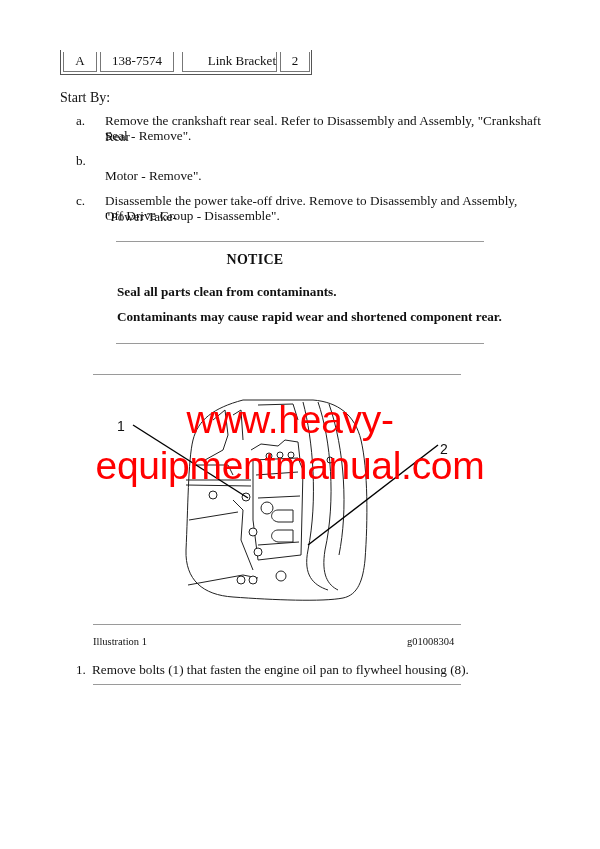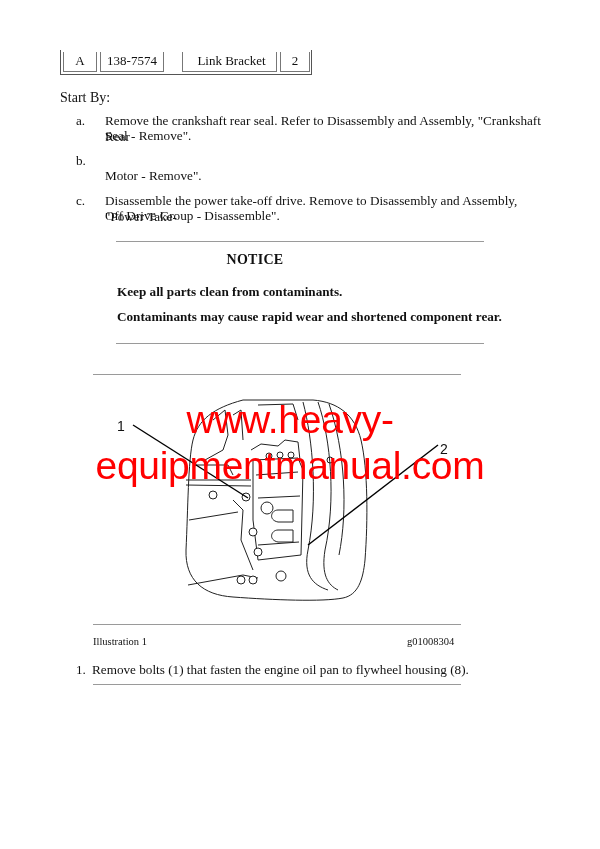--- a/index.html
+++ b/index.html
@@ -12,21 +12,21 @@
     .parts-table {
       left: 60px; top: 50px; width: 252px; height: 25px;
       border-left: 1px solid #555; border-bottom: 1px solid #555; border-right: 1px solid #555;
       box-sizing: border-box;
     }
     .cell {
       position: absolute; top: 2px; height: 20px;
       border-left: 1px solid #777; border-bottom: 1px solid #777; border-right: 1px solid #777;
       box-sizing: border-box; font-size: 13px; line-height: 18px; text-align: center;
     }
-    .cell.left { text-align: center; padding-left: 4px; }
+    .cell.left { text-align: right; padding-left: 4px; }
     .start-by { left: 60px; top: 90px; font-weight: normal; font-size: 14px; }
     .step { font-size: 13.2px; line-height: 16px; }
     .step .marker { position: absolute; left: 0; width: 20px; }
     .step .txt { position: absolute; left: 29px; width: 450px; }
     .hr { height: 1px; background: #9a9a9a; }
     .notice-title { left: 0; width: 510px; top: 252px; text-align: center; font-weight: bold; font-size: 14px; letter-spacing: 0.3px; }
     .notice-line { left: 117px; font-weight: bold; font-size: 13.2px; }
     .watermark {
       left: 0; width: 580px; top: 397px; text-align: center;
       font-family: "Liberation Sans", sans-serif; font-size: 39px; color: #ff0000;
@@ -34,21 +34,21 @@
     }
     .illustration { left: 93px; top: 380px; width: 380px; height: 240px; z-index: 1; }
     .callout { font-family: "Liberation Sans", sans-serif; font-size: 14px; z-index: 2; }
     .caption { font-size: 10.5px; text-align: center; }
   </style>
 </head>
 <body>
 
 <div class="abs parts-table">
   <div class="cell" style="left:2px;width:34px;">A</div>
-  <div class="cell" style="left:39px;width:64px;">138-7574</div>
+  <div class="cell" style="left:39px;width:74px;">138-7574</div>
   <div class="cell left" style="left:121px;width:95px;">Link Bracket</div>
   <div class="cell" style="left:219px;width:30px;">2</div>
 </div>
 
 <div class="abs start-by">Start By:</div>
 
 <div class="abs step" style="left:76px;top:113px;width:480px;height:34px;">
   <span class="marker">a.</span>
   <span class="txt" style="top:0">Remove the crankshaft rear seal. Refer to Disassembly and Assembly, "Crankshaft Rear</span>
   <span class="txt" style="top:15px">Seal - Remove".</span>
@@ -58,21 +58,21 @@
   <span class="txt" style="top:15px">Motor - Remove".</span>
 </div>
 <div class="abs step" style="left:76px;top:193px;width:480px;height:34px;">
   <span class="marker">c.</span>
   <span class="txt" style="top:0">Disassemble the power take-off drive. Remove to Disassembly and Assembly, "Power Take-</span>
   <span class="txt" style="top:15px">Off Drive Group - Disassemble".</span>
 </div>
 
 <div class="abs hr" style="left:116px;top:241px;width:368px;"></div>
 <div class="abs notice-title">NOTICE</div>
-<div class="abs notice-line" style="top:284px;">Keep all parts clean from contaminants.</div>
+<div class="abs notice-line" style="top:284px;">Seal all parts clean from contaminants.</div>
 <div class="abs notice-line" style="top:309px;">Contaminants may cause rapid wear and shortened component rear.</div>
 <div class="abs hr" style="left:116px;top:343px;width:368px;"></div>
 
 <div class="abs hr" style="left:93px;top:374px;width:368px;"></div>
 
 <svg class="abs illustration" viewBox="0 0 380 240" fill="none" stroke="#222" stroke-width="1">
 
   <path d="M150 20 C 120 28, 105 40, 100 60 C 95 80, 95 130, 93 170 C 92 200, 110 215, 140 217 C 180 220, 230 222, 250 218 C 265 215, 270 200, 272 180 C 275 140, 275 90, 268 60 C 262 35, 245 22, 220 20 Z"></path>
 
   <path d="M210 22 C 220 60, 225 120, 215 170 C 210 195, 220 205, 235 210"></path>

